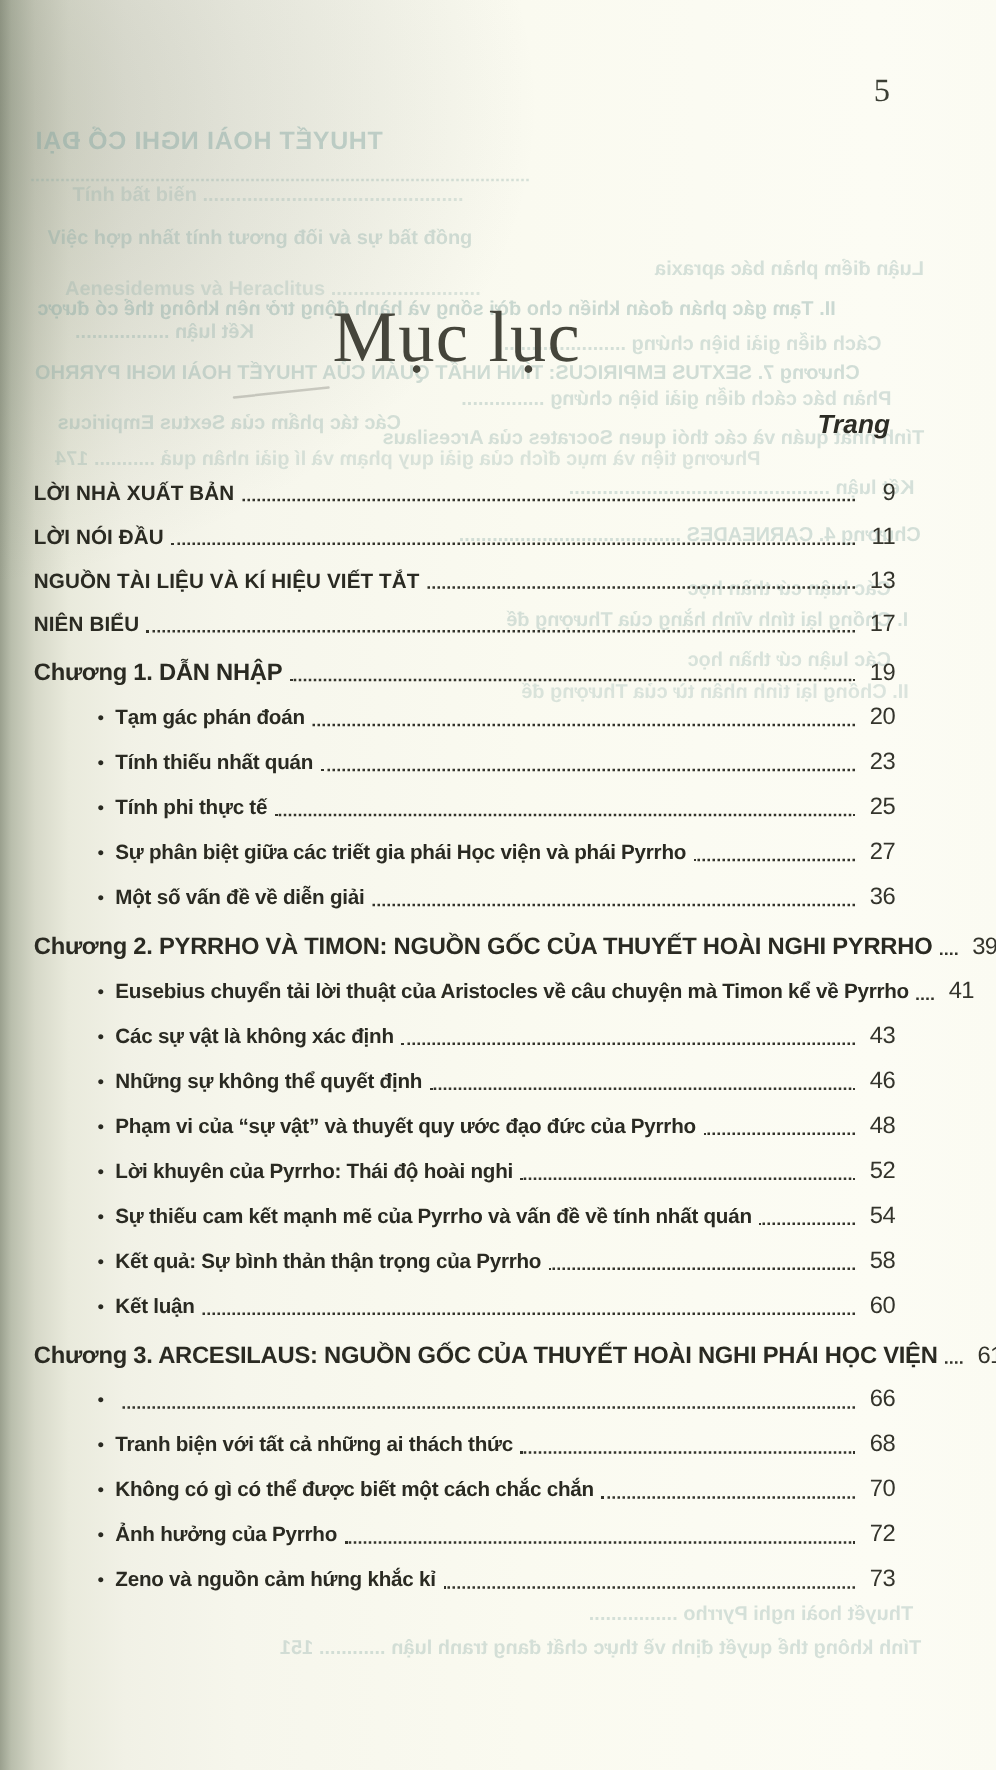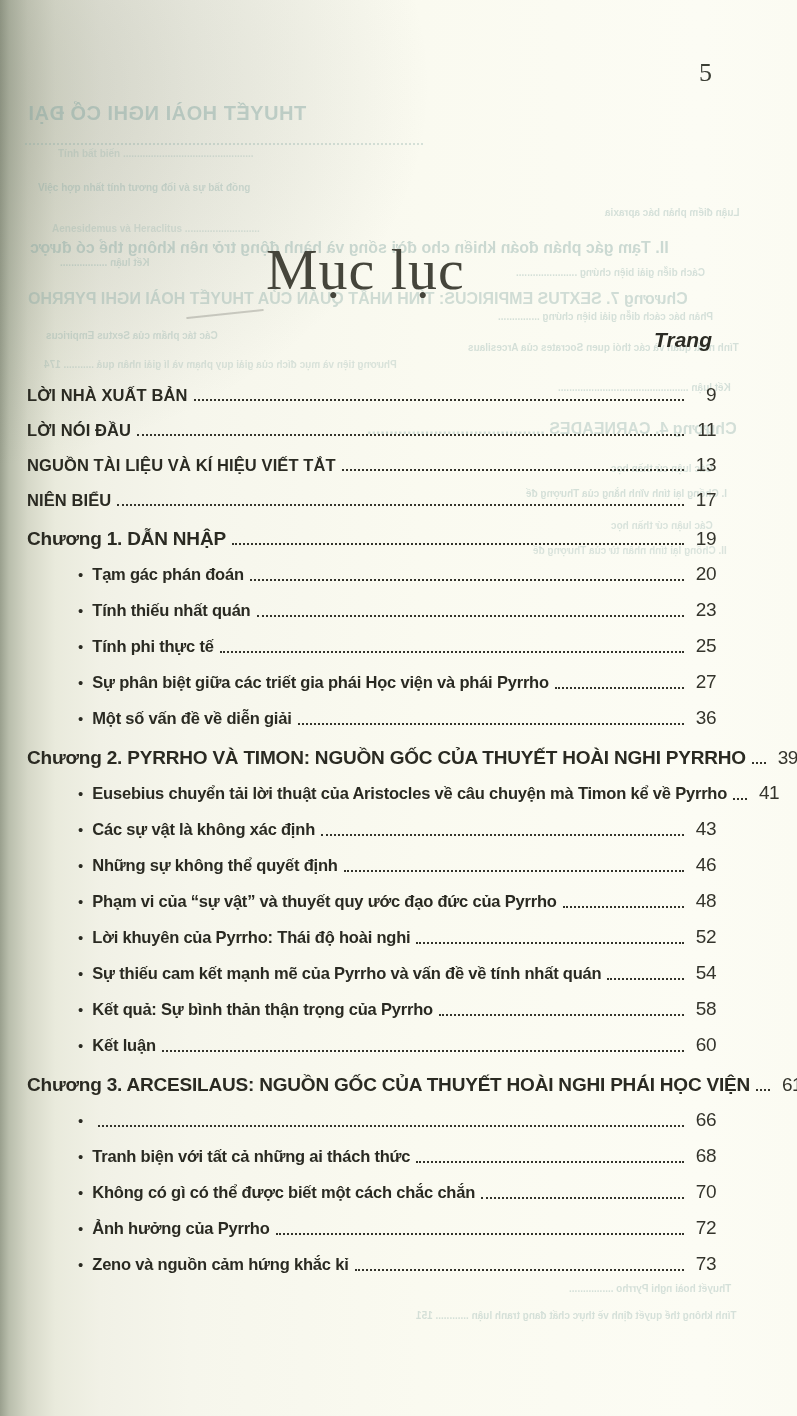--- a/index.html
+++ b/index.html
@@ -5,21 +5,21 @@
   html,body{margin:0;padding:0;}
   body{width:797px;height:1416px;overflow:hidden;background:#fbfbf2;
        font-family:"Liberation Sans",sans-serif;}
   .page{position:relative;width:797px;height:1416px;overflow:hidden;
     background:
       radial-gradient(120% 50% at -12% 6%, rgba(96,102,86,.30), rgba(96,102,86,0) 55%),
       linear-gradient(90deg, #9aa08e 0px, #b9beac 9px, #d6d8c8 28px, #e9eadc 55px,
                       #f1f1e6 100px, #f6f6ec 190px, #fafaf0 420px, #fcfcf4 700px, #fbfbf2 797px);}
   
   .ghost{position:absolute;z-index:1;white-space:nowrap;color:#7ea39f;
-         font-weight:bold;font-size:10px;line-height:1;opacity:.3;}
+         font-weight:bold;font-size:16px;line-height:1;opacity:.3;}
   .ghost.mirror{transform:scaleX(-1);}
   .ghost-rule{position:absolute;z-index:1;top:143px;left:25px;width:398px;height:0;
               border-top:2px dotted rgba(130,165,160,.55);opacity:.55;}
   .scratch{position:absolute;z-index:1;top:313px;left:186px;width:78px;height:2px;
            background:rgba(95,95,85,.28);border-radius:2px;transform:rotate(-6deg);}
   .folio{position:absolute;z-index:3;top:58px;right:85px;
          font-family:"Liberation Serif",serif;font-size:26px;color:#3c3f35;}
   .doc-title{position:absolute;z-index:3;top:238px;left:266px;
              font-family:"Liberation Serif",serif;font-size:58px;line-height:1.1;
              color:#45453b;letter-spacing:1px;}

